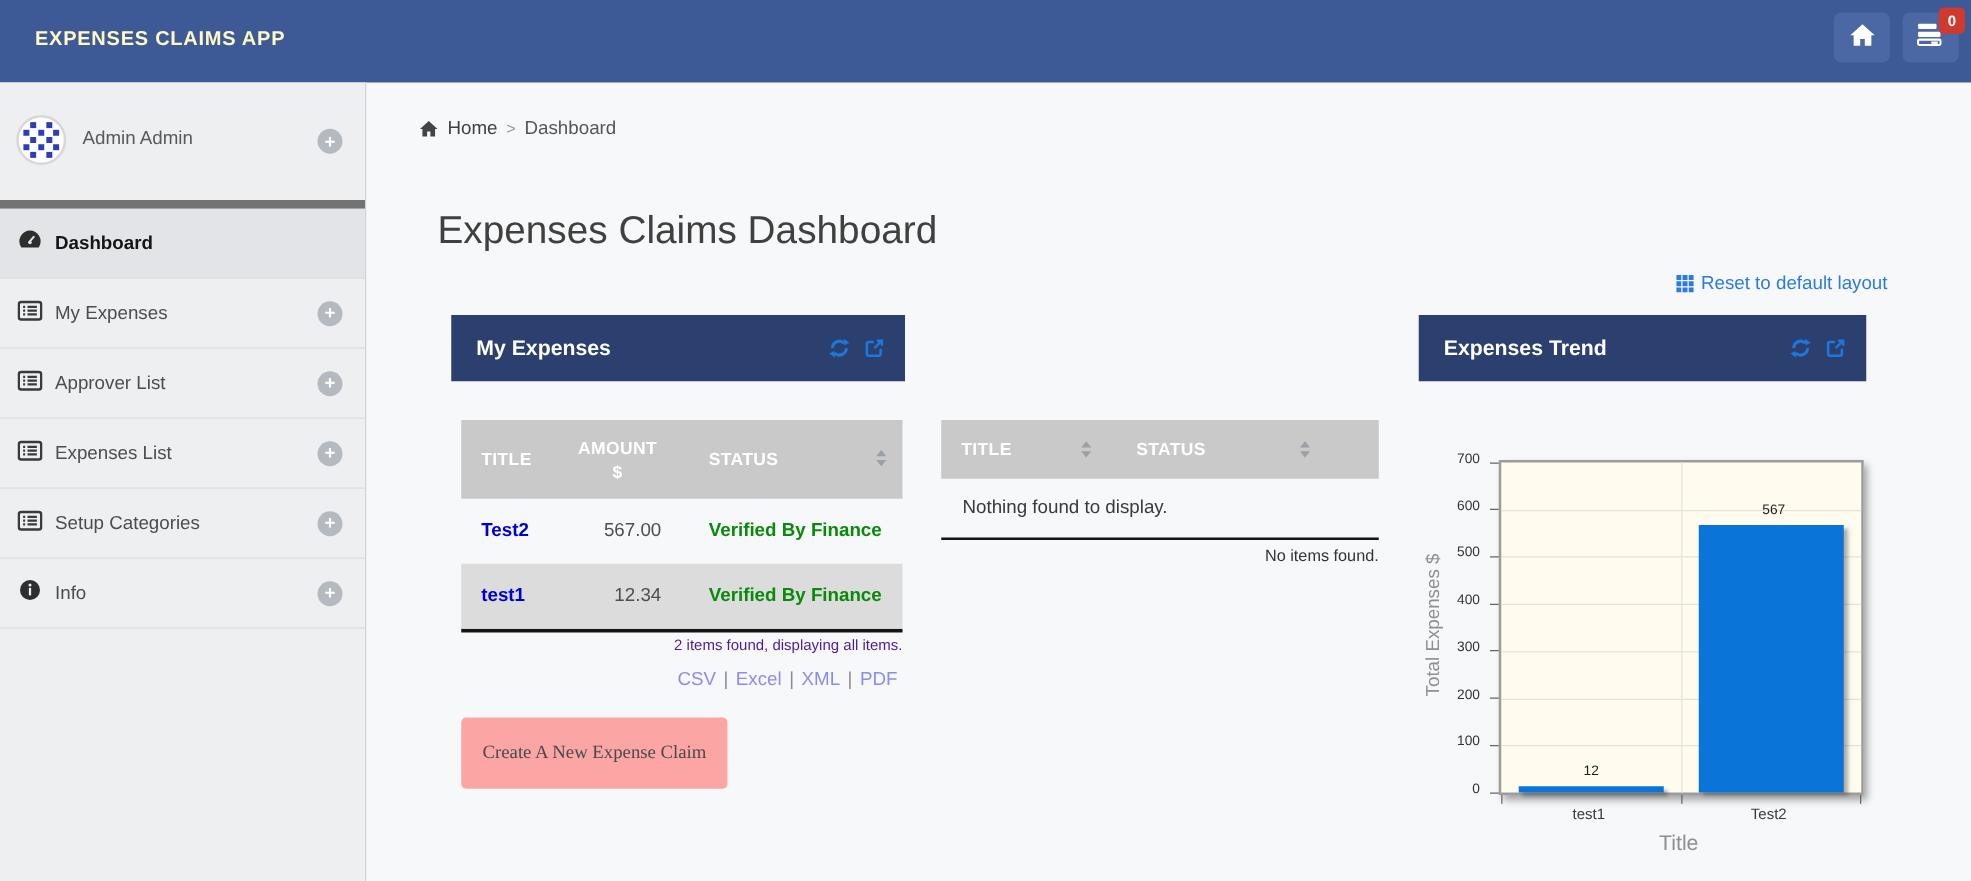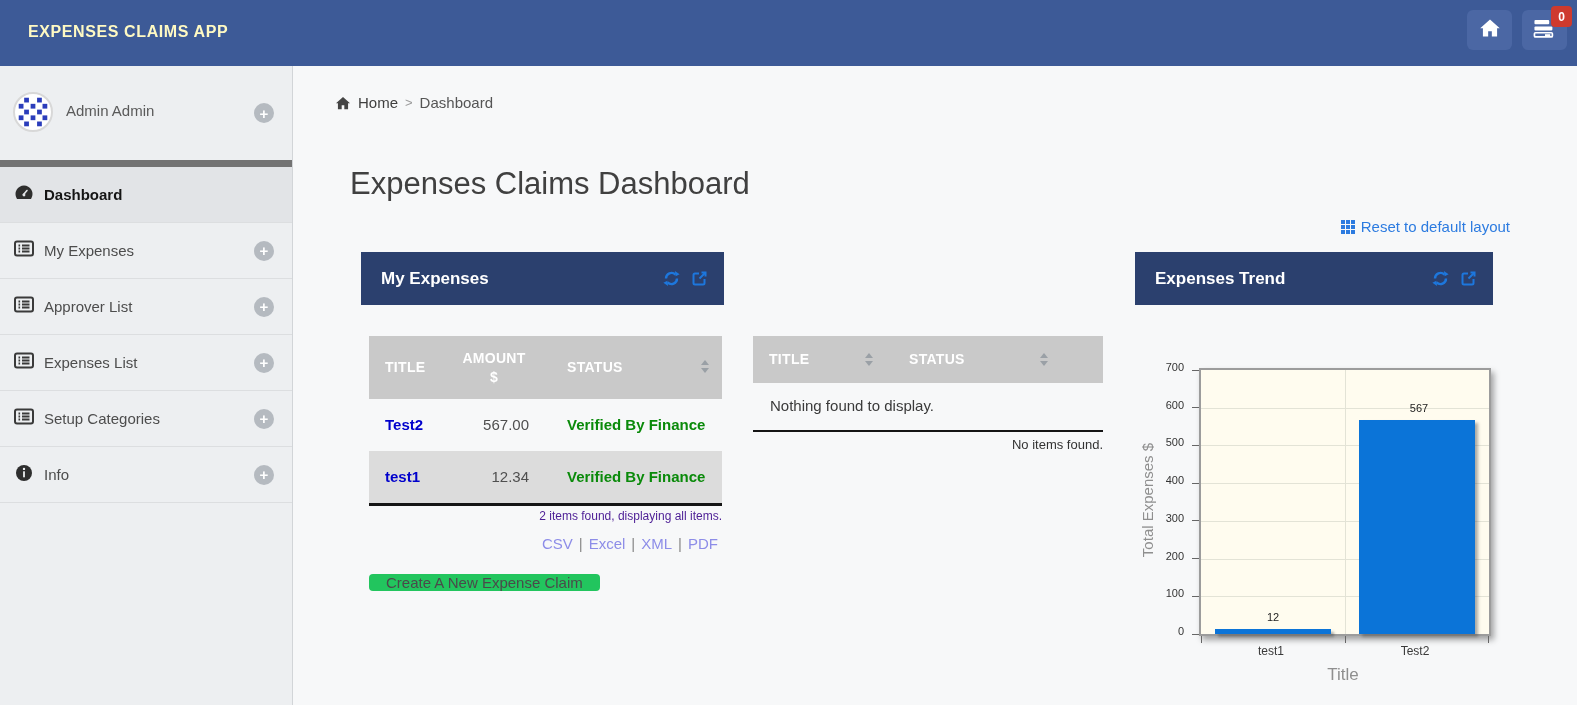--- a/index.html
+++ b/index.html
@@ -50,21 +50,21 @@
   .th-status{position:absolute;left:198px;top:23px;}
   .tbl1-row{position:relative;height:52px;font-size:15px;}
   .tbl1-row.striped{background:#dcdcdc;}
   .td-title{position:absolute;left:16px;top:17px;color:#0000cc;font-weight:bold;text-decoration:none;}
   .td-amount{position:absolute;left:90px;top:17px;width:70px;text-align:right;color:#4f4f4f;}
   .td-status{position:absolute;left:198px;top:17px;color:#0a8a0a;font-weight:bold;}
   .p1-summary{position:absolute;left:75px;top:443px;width:353px;text-align:right;font-size:12px;color:#4c1d95;}
   .p1-links{position:absolute;left:75px;top:469px;width:349px;text-align:right;font-size:15px;}
   .p1-links a{color:#8d8de8;text-decoration:none;}
   .p1-links .lsep{color:#8a8a8a;margin:0 6px;}
-  .create-btn{position:absolute;left:75px;top:508px;background:#22c55e;border:none;border-radius:4px;padding:0 17px;font-size:15px;color:#4a4a4a;font-family:Liberation Sans, sans-serif;cursor:pointer;}
+  .create-btn{position:absolute;left:75px;top:508px;background:#fca5a5;border:none;border-radius:4px;padding:20px 17px;font-size:15px;color:#4a4a4a;font-family:Liberation Serif, serif;cursor:pointer;}
   
   .tbl2-head{position:absolute;left:459px;top:270px;width:350px;height:47px;background:#c9c9c9;color:#fff;font-weight:bold;font-size:14px;letter-spacing:.3px;}
   .t2-title{position:absolute;left:16px;top:15px;}
   .t2-caret1{position:absolute;left:112px;top:17px;}
   .t2-status{position:absolute;left:156px;top:15px;}
   .t2-caret2{position:absolute;left:274px;top:17px;}
   .p2-empty{position:absolute;left:476px;top:331px;font-size:15px;color:#3a3a3a;}
   .p2-line{position:absolute;left:459px;top:364px;width:350px;height:2px;background:#151515;}
   .p2-footer{position:absolute;left:459px;top:371px;width:350px;text-align:right;font-size:13px;color:#333;}
   

